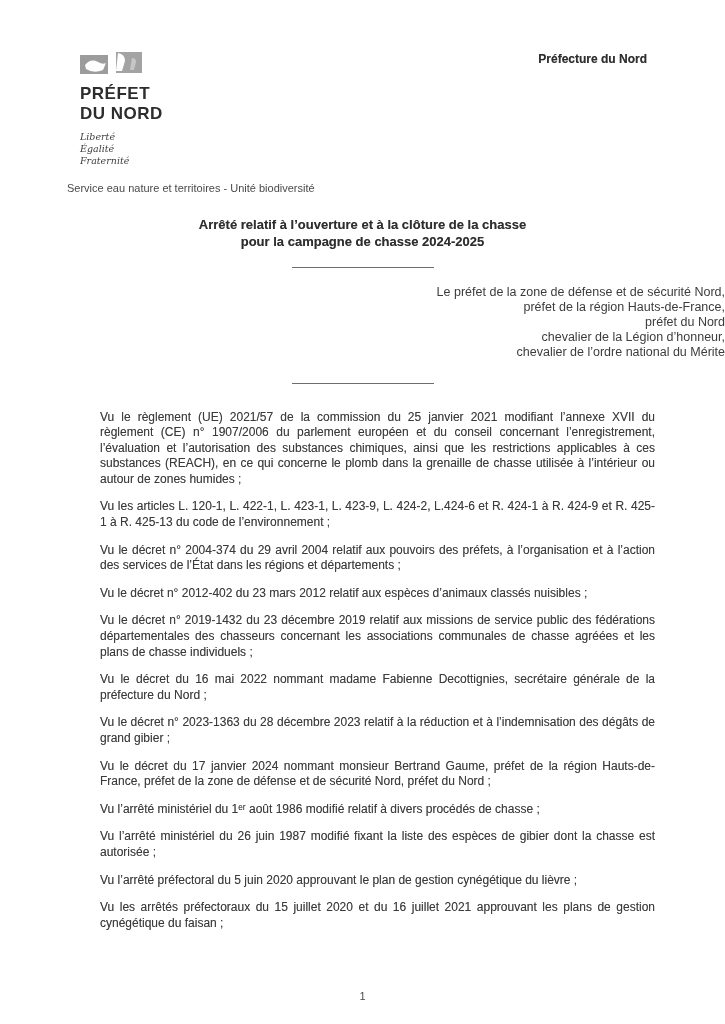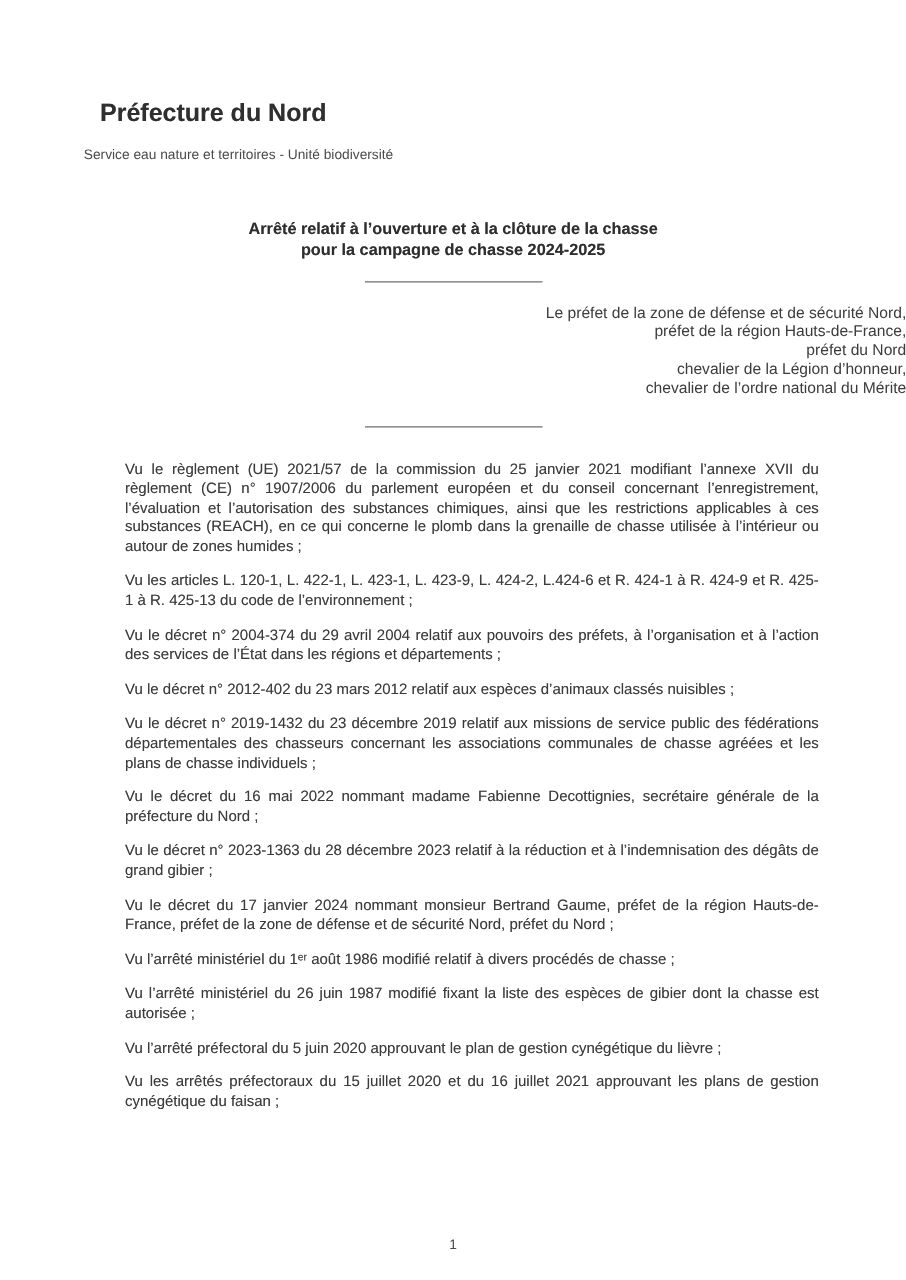--- a/index.html
+++ b/index.html
@@ -37,34 +37,34 @@
   .motto {
     margin-top: 7px;
     font-family: "DejaVu Serif", serif;
     font-style: italic;
     font-size: 9.5px;
     line-height: 12px;
     color: #3f3f3f;
   }
   .header-right {
     font-weight: bold;
-    font-size: 20px;
+    font-size: 12px;
     color: #2f2f2f;
-    margin-top: 28px;
+    margin-top: 0;
     text-shadow: 0 0 0.5px rgba(47,47,47,0.55);
   }
   .service-block {
     margin: 14px 0 0 67px;
     font-size: 11px;
     line-height: 14.5px;
     color: #4a4a4a;
   }
   
   .title-block {
-    margin-top: 42px;
+    margin-top: 20px;
     text-align: center;
     font-weight: bold;
     font-size: 13px;
     line-height: 17px;
     color: #2e2e2e;
     text-shadow: 0 0 0.5px rgba(46,46,46,0.5);
   }
   .separator {
     width: 142px;
     height: 0;
@@ -103,20 +103,40 @@
     font-size: 11px;
     color: #4a4a4a;
   }
 </style>
 </head>
 <body>
 
 <div class="page">
 
   <div class="header-row">
+    <div class="logo-block">
+      <div class="marianne">
+        <svg width="72" height="24" viewBox="0 0 72 24" aria-hidden="true">
+          <rect x="0" y="3" width="28" height="19" fill="#9c9c9c"></rect>
+          <rect x="36" y="0" width="26" height="21" fill="#a3a3a3"></rect>
+          <path d="M5 13 q6 -7 13 -3 q5 3 8 1 l-3 7 q-9 4 -17 -1 z" fill="#ffffff"></path>
+          <path d="M38 1 q7 1 7 8 l-3 10 l-6 0 z" fill="#ffffff"></path>
+          <path d="M52 6 q4 0 4 4 l-2 8 l-4 0 z" fill="#c6c6c6"></path>
+        </svg>
+      </div>
+      <div class="prefet-name">
+        <div>PRÉFET</div>
+        <div>DU NORD</div>
+      </div>
+      <div class="motto">
+        <div>Liberté</div>
+        <div>Égalité</div>
+        <div>Fraternité</div>
+      </div>
+    </div>
     <div class="header-right">Préfecture du Nord</div>
   </div>
 
   <div class="service-block">
     <div>Service eau nature et territoires - Unité biodiversité</div>
   </div>
 
   <div class="title-block">
     <div>Arrêté relatif à l’ouverture et à la clôture de la chasse</div>
     <div>pour la campagne de chasse 2024-2025</div>

